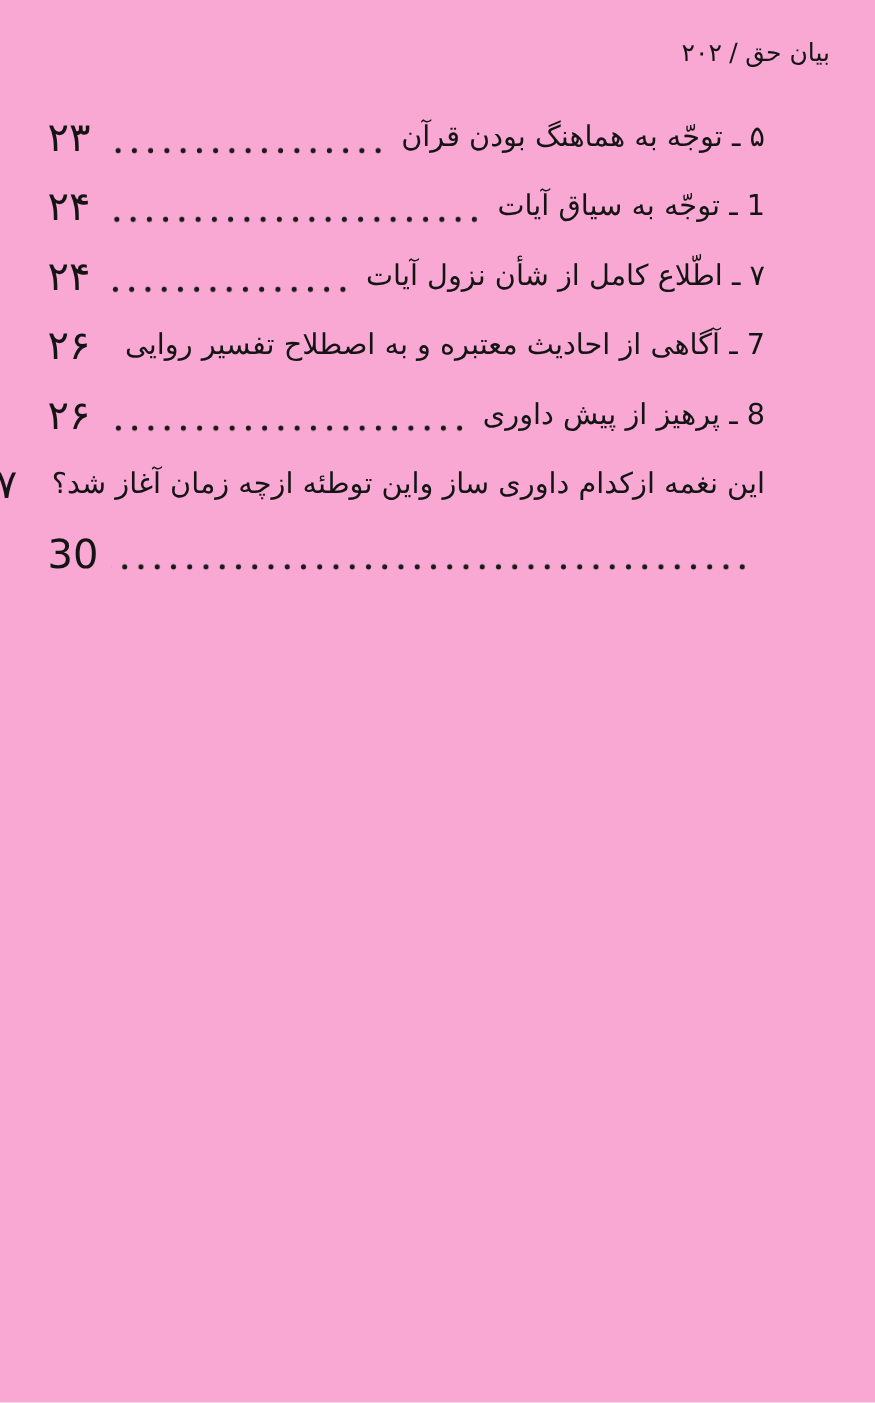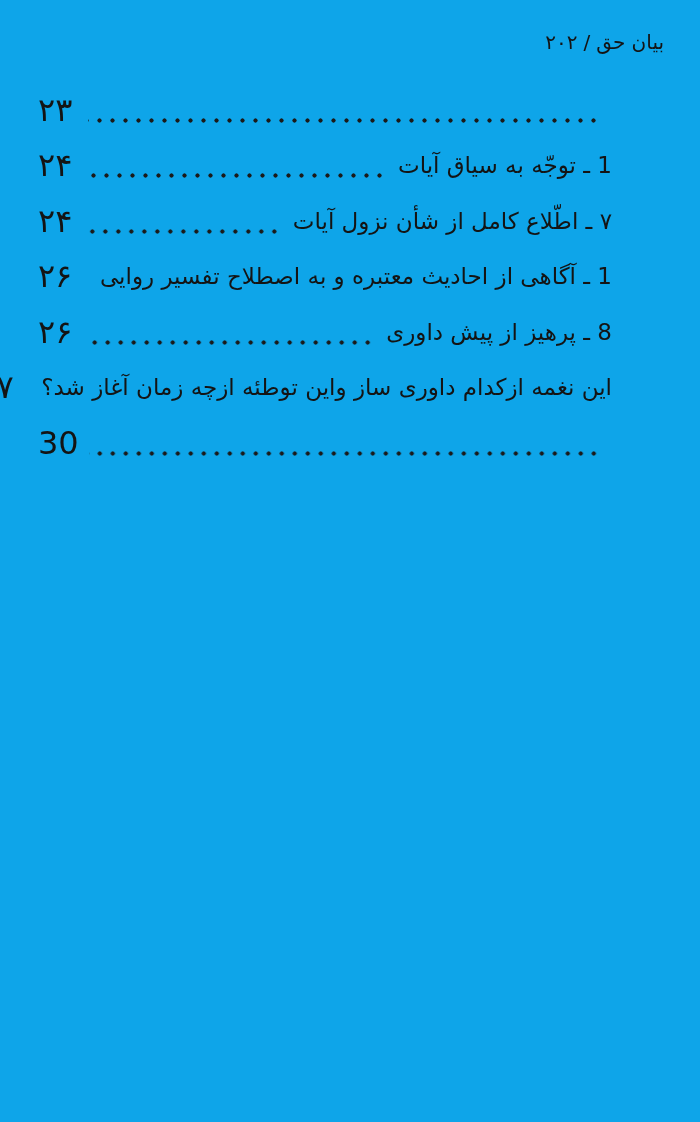--- a/index.html
+++ b/index.html
@@ -4,21 +4,21 @@
 <style>
   html, body {
     margin: 0;
     padding: 0;
     background: #ffffff;
   }
   .book-page {
     position: relative;
     width: 700px;
     height: 1122px;
-    background: #0ea5e9;
+    background: #f9a8d4;
     color: #141414;
     font-family: "DejaVu Sans", sans-serif;
     direction: rtl;
     overflow: hidden;
     box-sizing: border-box;
   }
   
   .running-header {
     padding: 24px 36px 0 0;
     text-align: right;
@@ -68,38 +68,39 @@
 <body>
 
 <div class="book-page">
 
   <div class="running-header">
     <span>بیان حق</span><span class="sep">/</span><span>۲۰۲</span>
   </div>
 
   <div class="toc" id="toc-list">
   <div class="toc-row">
+    <span class="toc-title">۵ ـ توجّه به هماهنگ بودن قرآن</span>
     <span class="toc-dots"></span>
     <span class="toc-page">۲۳</span>
   </div>
 
   <div class="toc-row">
     <span class="toc-title">1 ـ توجّه به سیاق آیات</span>
     <span class="toc-dots"></span>
     <span class="toc-page">۲۴</span>
   </div>
 
   <div class="toc-row">
     <span class="toc-title">۷ ـ اطّلاع کامل از شأن نزول آیات</span>
     <span class="toc-dots"></span>
     <span class="toc-page">۲۴</span>
   </div>
 
   <div class="toc-row">
-    <span class="toc-title">1 ـ آگاهی از احادیث معتبره و به اصطلاح تفسیر روایی</span>
+    <span class="toc-title">7 ـ آگاهی از احادیث معتبره و به اصطلاح تفسیر روایی</span>
     <span class="toc-dots no-dots"></span>
     <span class="toc-page">۲۶</span>
   </div>
 
   <div class="toc-row">
     <span class="toc-title">8 ـ پرهیز از پیش داوری</span>
     <span class="toc-dots"></span>
     <span class="toc-page">۲۶</span>
   </div>
 

